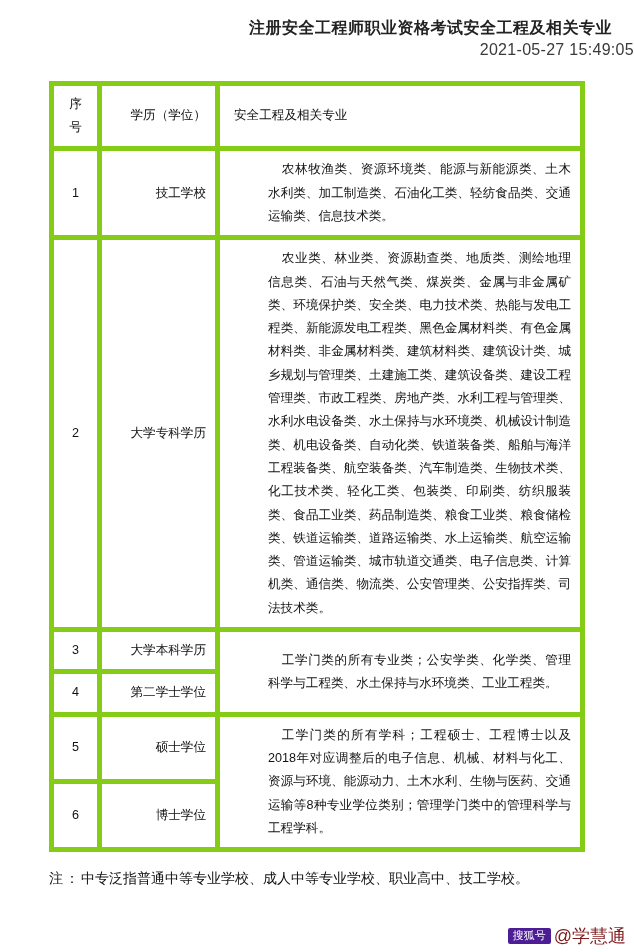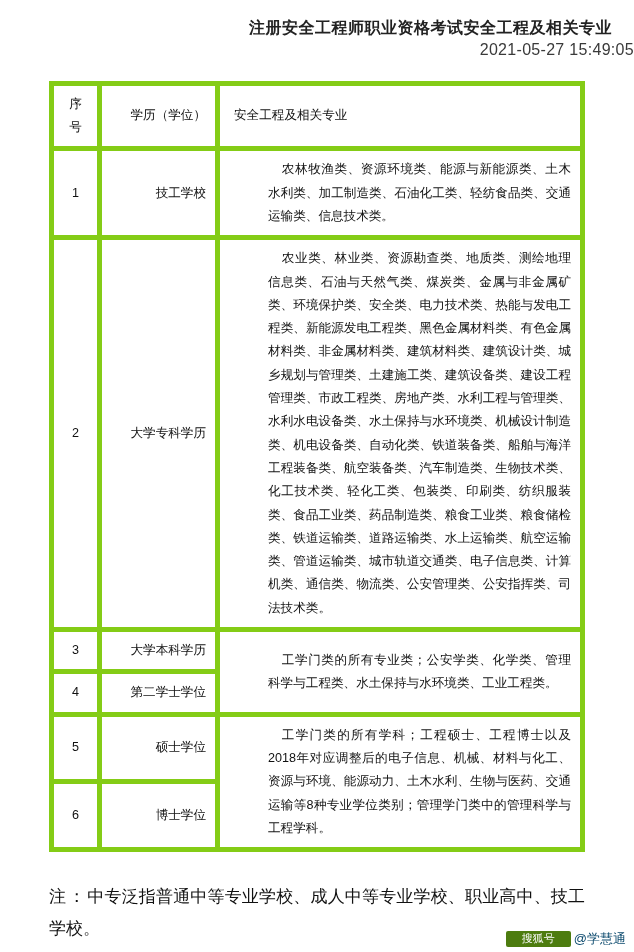--- a/index.html
+++ b/index.html
@@ -73,51 +73,51 @@
   .major-block {
     text-align: justify;
     text-justify: inter-ideograph;
   }
   .major-block.center-ind {
     text-indent: 1.1em;
     margin-left: 39px;
   }
   .note {
     width: 536px;
-    margin: 29px auto 0 auto;
-    font-size: 17px;
+    margin: 14px auto 0 auto;
+    font-size: 14px;
     line-height: 1.85;
     color: #111111;
     text-align: justify;
   }
   .note .note-label {
     letter-spacing: 2px;
   }
   .footer-brand {
     position: absolute;
     right: 8px;
     bottom: 4px;
     font-size: 12px;
     color: #555555;
     display: flex;
     align-items: center;
     gap: 3px;
   }
   .brand-badge {
     display: inline-block;
-    background: #4d7c0f;
+    background: #4c1d95;
     color: #ffffff;
     font-size: 11px;
-    padding: 1px 16px;
+    padding: 1px 5px;
     border-radius: 2px;
     line-height: 1.2;
   }
   .brand-text {
-    color: #0c4a6e;
-    font-size: 13px;
+    color: #7f1d1d;
+    font-size: 18px;
   }
 </style>
 </head>
 <body>
 
 <div class="page">
 
   <div class="doc-title">
     <span>注册安全工程师职业资格考试安全工程及相关专业</span>
   </div>

